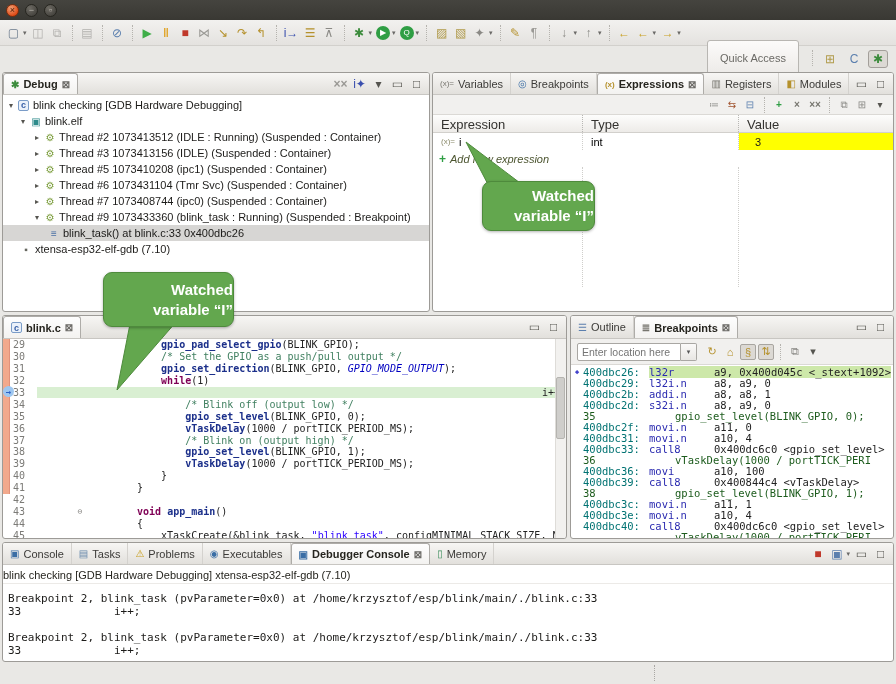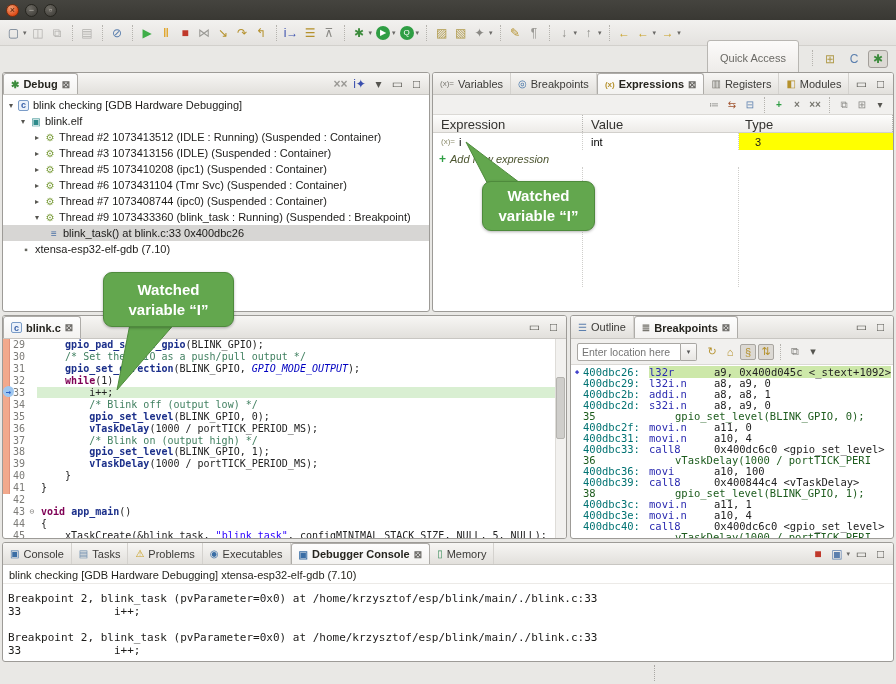--- a/index.html
+++ b/index.html
@@ -71,25 +71,25 @@
   .plus-icon { color:#2f9e44; font-weight:bold; font-size:12px; margin-right:4px; }
   .addlabel { font-style:italic; color:#4c5530; }
   .efill { flex:1; display:flex; }
   .efill div { border-right:1px dotted #cfcecb; }
 
   
   #editor-panel { left:2px; top:315px; width:565px; height:224px; }
   #editor-panel .tabbar { height:23px; }
   #editor-body { position:relative; height:200px; font-family:"DejaVu Sans Mono", monospace; font-size:10px; }
   #rangebar { position:absolute; left:0; top:0; width:7px; height:155px; background:#f2a98c; border-right:1px solid #e2917a; }
-  .cl { height:11.9px; display:flex; align-items:center; white-space:pre; }
+  .cl { height:11.9px; display:flex; align-items:center; white-space:pre;gap:48px; }
   .ln { width:24px; padding-left:10px; color:#7c7b77; font-size:10px; flex:none; }
   .fold { width:10px; color:#8a8985; font-size:8px; flex:none; text-align:center; }
   .code { padding-left:4px; }
-  .cl.hl { background:linear-gradient(90deg,#fff 0 34px,#d9efd2 34px); }
+  .cl.hl { background:linear-gradient(90deg,#fff 0 34px,#d9efd2 34px);justify-content:space-between; }
   .sp { color:#222; } .sf { color:#1b2f8a; font-weight:bold; } .sk { color:#7f0055; font-weight:bold; }
   .sc { color:#3f7f5f; } .sm { color:#0000c0; font-style:italic; } .ss { color:#2a00ff; }
   #bp-arrow { position:absolute; left:0; top:47px; width:11px; height:11px; font-size:9px; font-weight:bold;
     color:#2b5fc7; background:#9ec7f0; border-radius:50%; display:flex; align-items:center; justify-content:center; z-index:3; }
   #ed-scroll { position:absolute; right:0; top:0; width:11px; height:200px; background:#f2f1ef; border-left:1px solid #dedcd8; }
   #ed-thumb { position:absolute; right:1px; top:38px; width:9px; height:62px; background:#cfcecb; border:1px solid #b5b4b0; border-radius:2px; }
 
   
   #disasm-panel { left:570px; top:315px; width:324px; height:224px; }
   #disasm-panel .tabbar { height:23px; }
@@ -103,32 +103,32 @@
   .dmark { width:12px; flex:none; font-size:7px; color:#4444cc; text-align:center; }
   .da { width:66px; flex:none; color:#007272; }
   .dop { width:65px; flex:none; color:#2a2ab0; }
   .drest { color:#222; }
   .dhl { display:flex; background:#cde8a9; }
   .dsrc { width:30px; flex:none; color:#1d5c1d; }
   .dcode { color:#1d5c1d; padding-left:62px; }
 
   
   #console-panel { left:2px; top:542px; width:892px; height:120px; }
-  #console-header { font-size:11px; color:#26251f; padding:4px 6px 2px; border-bottom:1px solid #eceae7; }
+  #console-header { font-size:11px; color:#26251f; padding:4px 0 2px; border-bottom:1px solid #eceae7; }
   .conline { font-family:"DejaVu Sans Mono", monospace; font-size:11px; color:#1c1b19; white-space:pre; padding-left:5px; line-height:13px; }
   .conline.gap { margin-top:13px; }
   #con-first { margin-top:8px; }
 
   
   #statusbar { position:absolute; left:0; top:662px; width:896px; height:22px; background:#e9e8e5; }
   #status-handle { position:absolute; left:654px; top:3px; height:16px; border-left:1px dotted #a9a7a3; }
 
   
   .callout { position:absolute; background:#63a74e; border:1px solid #4e8a3c; border-radius:9px; color:#fff;
-    text-align:center; z-index:50; box-shadow:0 1px 3px rgba(0,0,0,.3); display:flex; flex-direction:column; justify-content:center; }
+    text-align:center; z-index:50; box-shadow:0 1px 3px rgba(0,0,0,.3); display:flex; flex-direction:column; justify-content:center;align-items:flex-end; }
   .callout .l1 { font-size:15px; font-weight:bold; line-height:20px; }
   .callout .l2 { font-size:15px; font-weight:bold; line-height:20px; }
   #callout-tails { position:absolute; left:0; top:0; width:896px; height:684px; z-index:49; pointer-events:none; }
   #callout-a { left:482px; top:181px; width:113px; height:50px; }
   #callout-b { left:103px; top:272px; width:131px; height:55px; }
 </style>
 </head>
 <body>
 
 <div id="titlebar">
@@ -294,22 +294,22 @@
       <span class="tbi b" style="color: rgb(47, 158, 68);">+</span>
       <span class="tbi b" style="color: rgb(119, 118, 111);">×</span>
       <span class="tbi b" style="color: rgb(119, 118, 111);">××</span>
       <span class="tsep"></span>
       <span class="tbi" style="color: rgb(138, 137, 133);">⧉</span>
       <span class="tbi" style="color: rgb(138, 137, 133);">⊞</span>
       <span class="tbi" style="color: rgb(85, 84, 79);">▾</span>
     </div>
   <div class="etable-head">
     <div class="ecol c-expr">Expression</div>
+    <div class="ecol c-type">Type</div>
     <div class="ecol c-val">Value</div>
-    <div class="ecol c-type">Type</div>
   </div>
   <div class="erow">
     <div class="ecell" style="width:150px">
       <span class="expr-var-icon">(x)=</span>
       <span>i</span>
     </div>
     <div class="ecell" style="width:156px">int</div>
     <div class="ecell val-hl" style="flex:1;border-right:none">3</div>
   </div>
   <div class="addrow">

